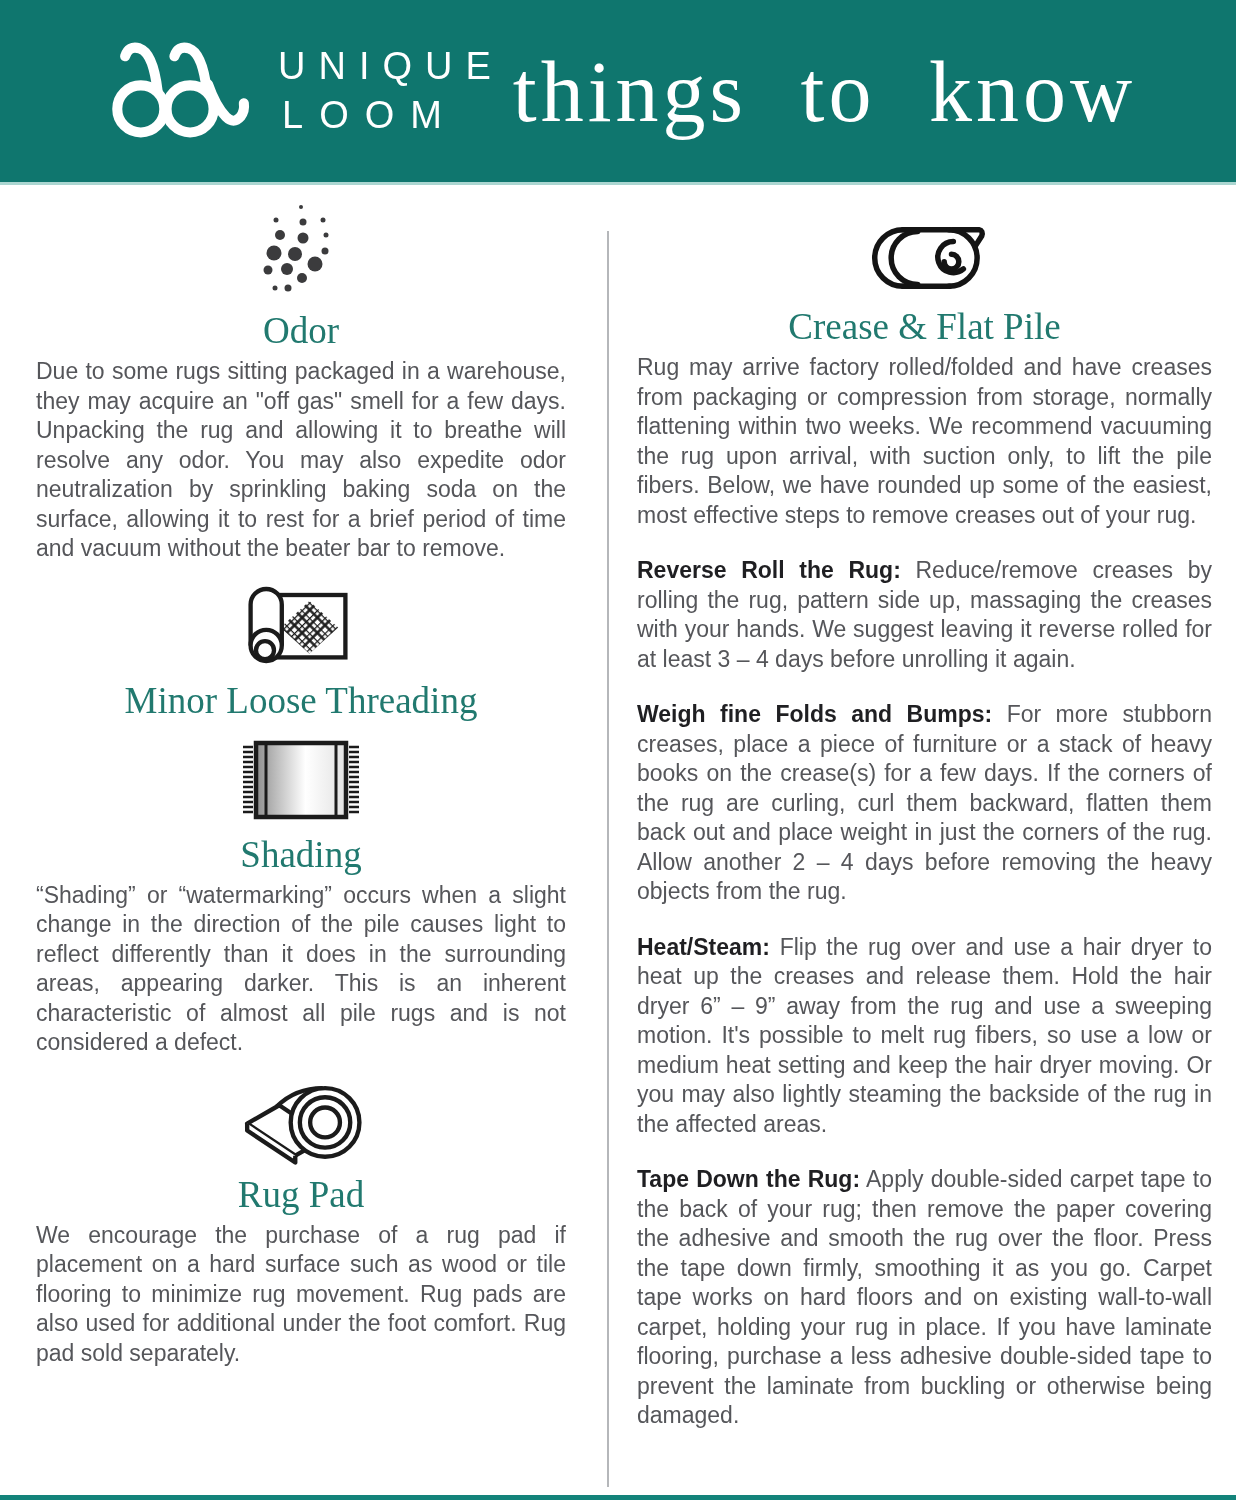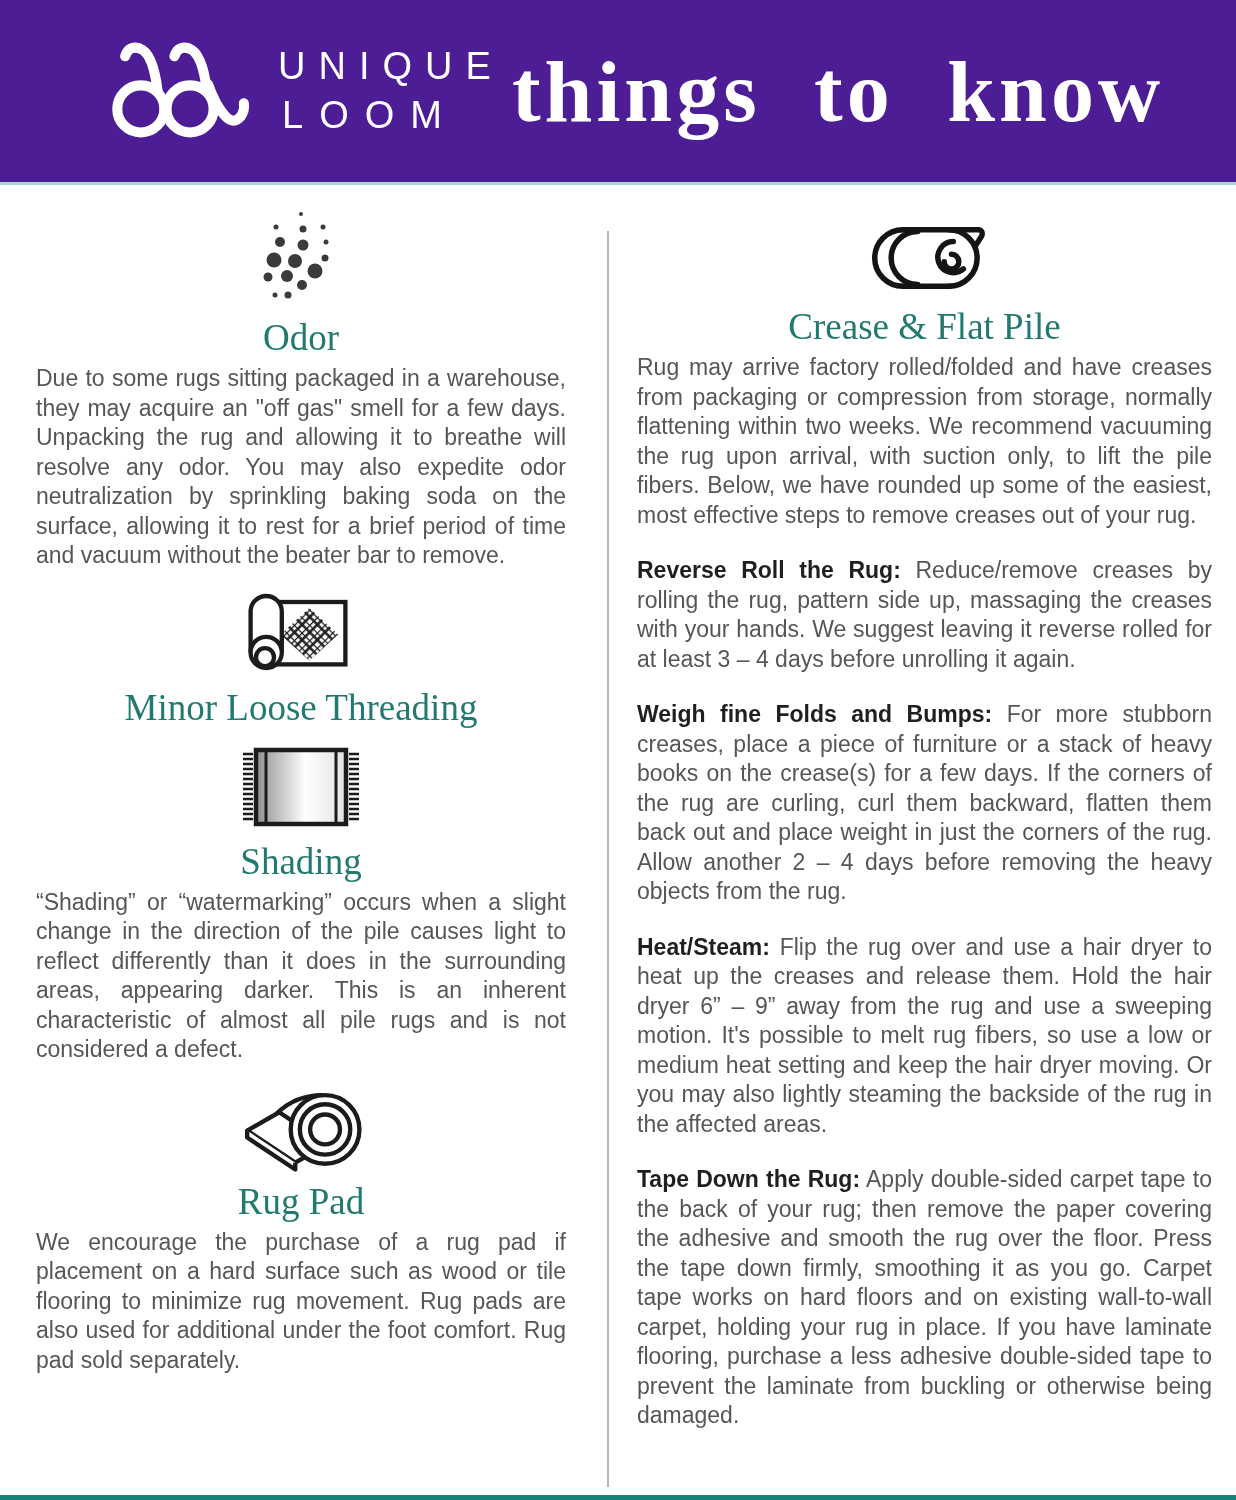--- a/index.html
+++ b/index.html
@@ -7,21 +7,21 @@
     position:relative;
     width:1236px;height:1500px;
     background:#ffffff;
     overflow:hidden;
     font-family:"Liberation Sans", sans-serif;
   }
   
   .banner{
     position:relative;
     height:185px;
-    background:#4c1d95;
+    background:#0f766e;
     border-bottom:3px solid #abd6d1;
     display:flex;align-items:center;
     box-sizing:border-box;
   }
   .logo-wrap{
     display:flex;align-items:center;
     margin-left:100px;
   }
   .logo-mark{width:160px;height:112px;flex:0 0 auto;}
   .brand{
@@ -29,38 +29,38 @@
     font-size:38px;
     letter-spacing:13px;
     line-height:1.3;
     margin-left:18px;
     font-weight:400;
   }
   .brand .l2{letter-spacing:16px;padding-left:4px;}
   .title{
     color:#ffffff;
     font-family:"Liberation Serif", serif;
-    font-weight:700;
+    font-weight:400;
     font-size:86px;
     letter-spacing:4px;
     word-spacing:28px;
     margin:1px 0 0 auto;
-    padding-right:72px;
+    padding-right:100px;
     white-space:nowrap;
   }
   
   .content{
     display:flex;
     align-items:stretch;
     padding:0 20px 0 36px;
     box-sizing:border-box;
     height:1310px;
   }
   .col{box-sizing:border-box;}
-  .col.left{width:530px;padding-top:10px;margin-top:13px;}
+  .col.left{width:530px;padding-top:16px;}
   .divider{
     width:2px;background:#b5b7ba;
     margin:46px 28px 8px 41px;
     flex:0 0 auto;
   }
   .col.right{width:575px;padding-top:34px;}
   .icon-row{display:flex;justify-content:center;}
   h2{
     font-family:"Liberation Serif", serif;
     font-weight:400;

